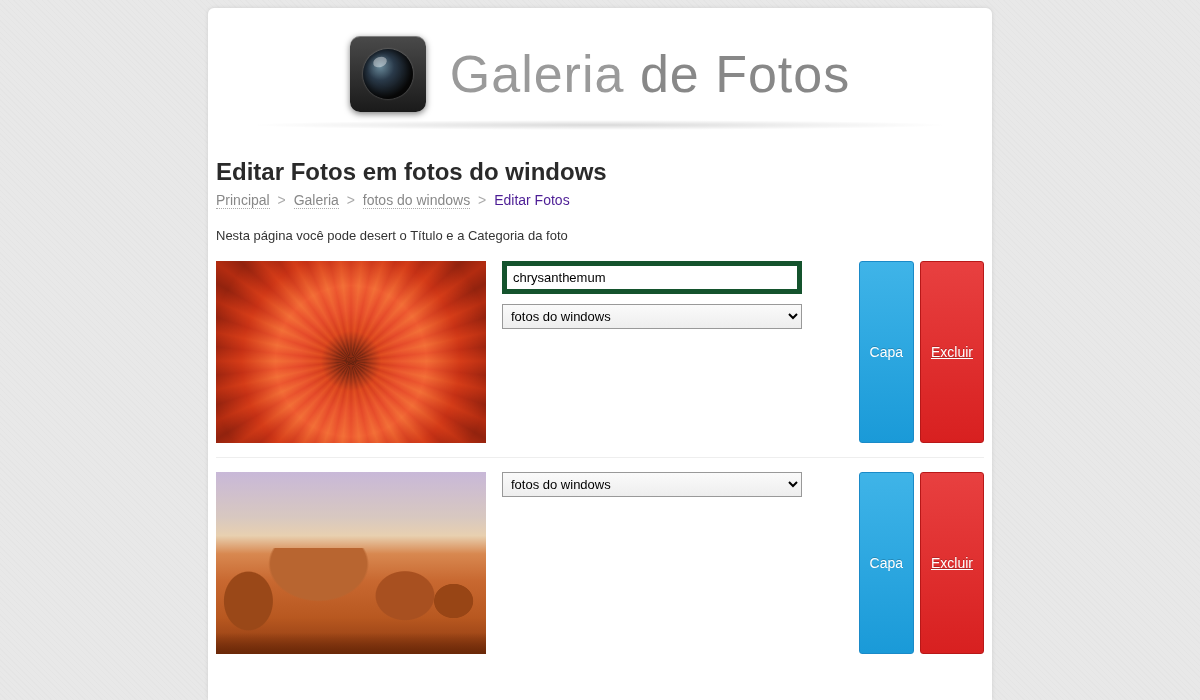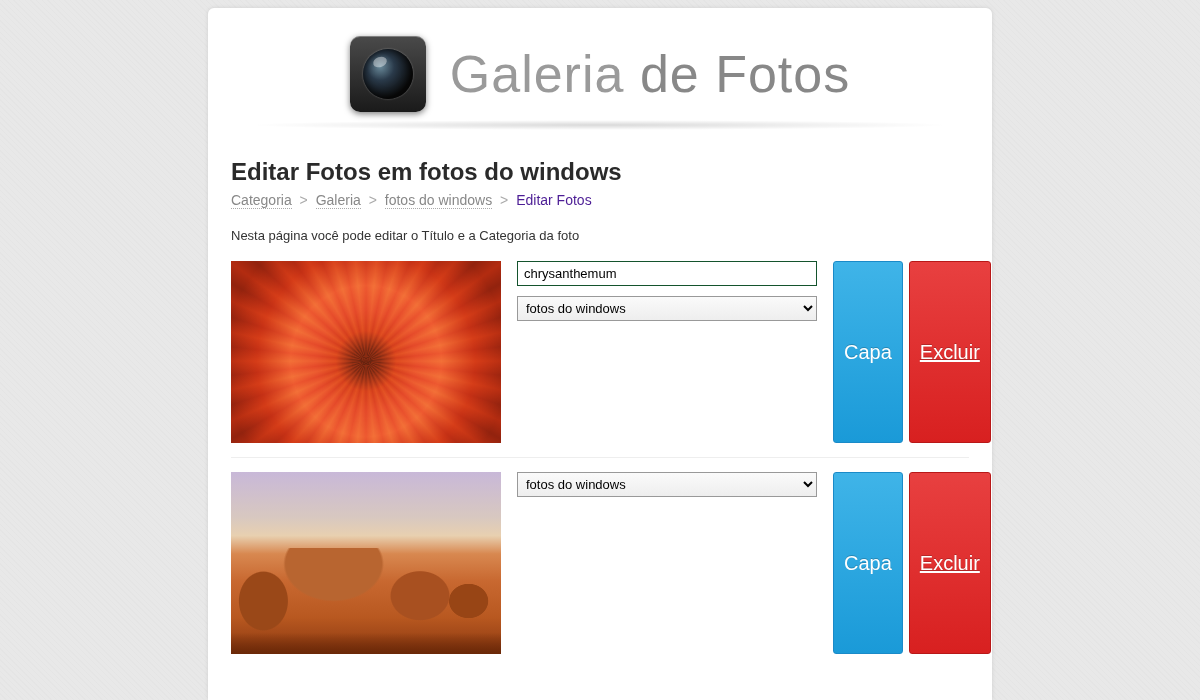--- a/index.html
+++ b/index.html
@@ -65,21 +65,21 @@
       color: #9a9a9a;
       letter-spacing: 1px;
     }
     .header-title .bold { color: #888; font-weight: 400; }
     .divider-shadow {
       height: 10px;
       margin: 8px 40px 0;
       background: radial-gradient(ellipse at center, rgba(0,0,0,0.15) 0%, rgba(0,0,0,0) 70%);
     }
     .content {
-      padding: 18px 23px 0;
+      padding: 18px 8px 0;
     }
     .page-title {
       font-size: 24px;
       font-weight: bold;
       color: #2a2a2a;
       text-shadow: 0 1px 0 rgba(255,255,255,0.8);
       margin-bottom: 6px;
     }
     .breadcrumb {
       font-size: 14px;
@@ -137,40 +137,40 @@
         radial-gradient(ellipse 60px 50px at 70% 45%, #a85020 48%, transparent 50%),
         radial-gradient(ellipse 40px 35px at 88% 50%, #984515 48%, transparent 50%);
     }
     .fields {
       flex: 1;
     }
     .title-input {
       width: 300px;
       padding: 4px 6px;
       font-size: 13px;
-      border: 1px solid #14532d;
+      border: 5px solid #14532d;
       margin-bottom: 10px;
       display: block;
     }
     .category-select {
       width: 300px;
       padding: 3px 4px;
       font-size: 13px;
       border: 1px solid #999;
       background: linear-gradient(#fafafa, #eee);
       display: block;
     }
     .actions {
       display: flex;
       gap: 6px;
       flex-shrink: 0;
     }
     .btn {
       padding: 5px 10px;
-      font-size: 20px;
+      font-size: 14px;
       color: #fff;
       border: none;
       border-radius: 3px;
       cursor: pointer;
       text-shadow: 0 -1px 0 rgba(0,0,0,0.2);
       text-align: right;
     }
     .btn-capa {
       background: linear-gradient(#3fb4e8, #1a9ad8);
       border: 1px solid #1a8ac8;
@@ -193,29 +193,29 @@
       <div class="header-title">
         <span>Galeria</span> <span class="bold">de Fotos</span>
       </div>
     </div>
     <div class="divider-shadow"></div>
   </div>
 
   <div class="content">
     <h1 class="page-title">Editar Fotos em fotos do windows</h1>
     <div class="breadcrumb">
-      <a href="#">Categoria</a>
+      <a href="#">Principal</a>
       <span class="sep">&gt;</span>
       <a href="#">Galeria</a>
       <span class="sep">&gt;</span>
       <a href="#">fotos do windows</a>
       <span class="sep">&gt;</span>
       <span class="current">Editar Fotos</span>
     </div>
-    <p class="description">Nesta página você pode editar o Título e a Categoria da foto</p>
+    <p class="description">Nesta página você pode desert o Título e a Categoria da foto</p>
 
     <div class="photo-row">
       <div class="thumb thumb-flower"></div>
       <div class="fields">
         <input type="text" class="title-input" value="chrysanthemum" style="">
         <select class="category-select">
           <option>fotos do windows</option>
         </select>
       </div>
       <div class="actions">

